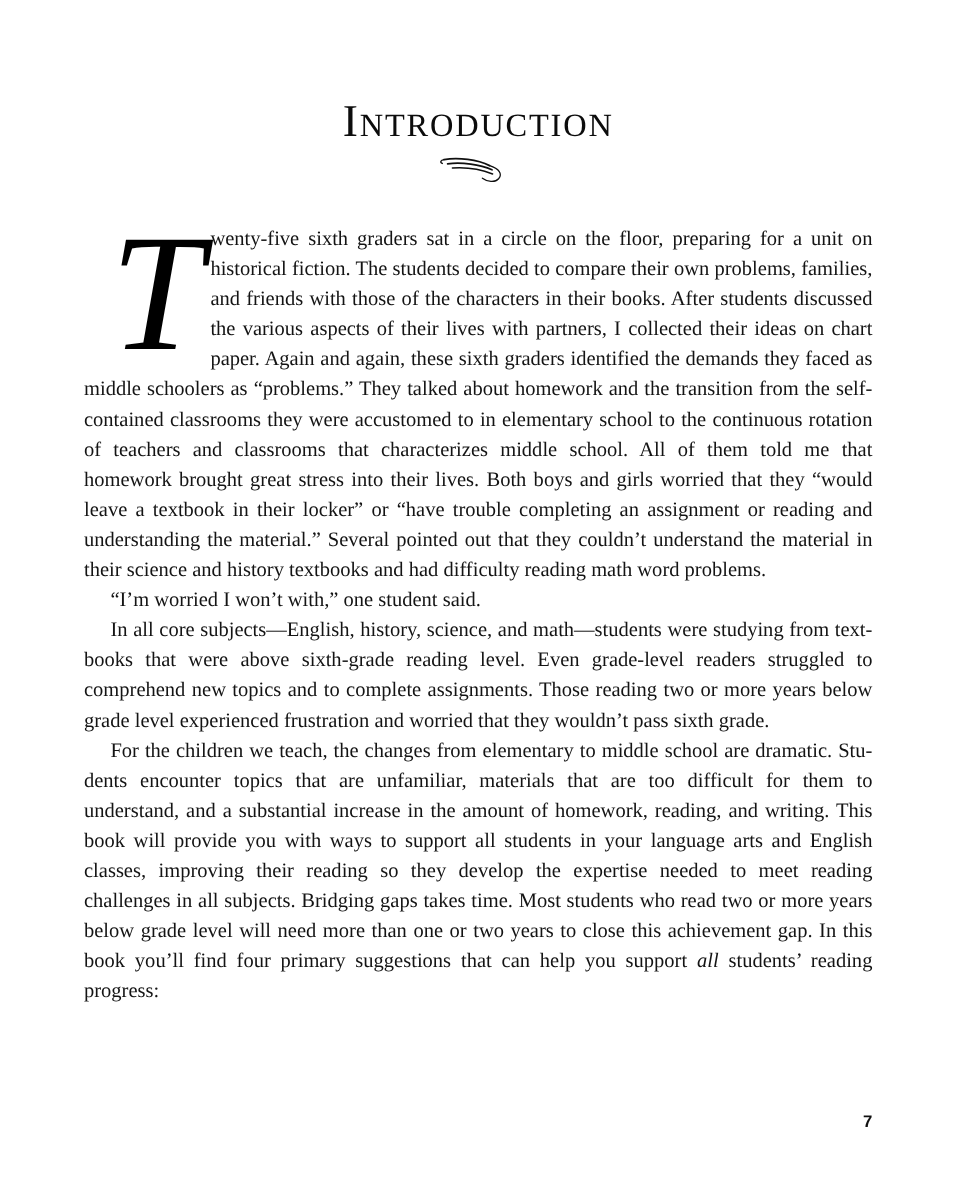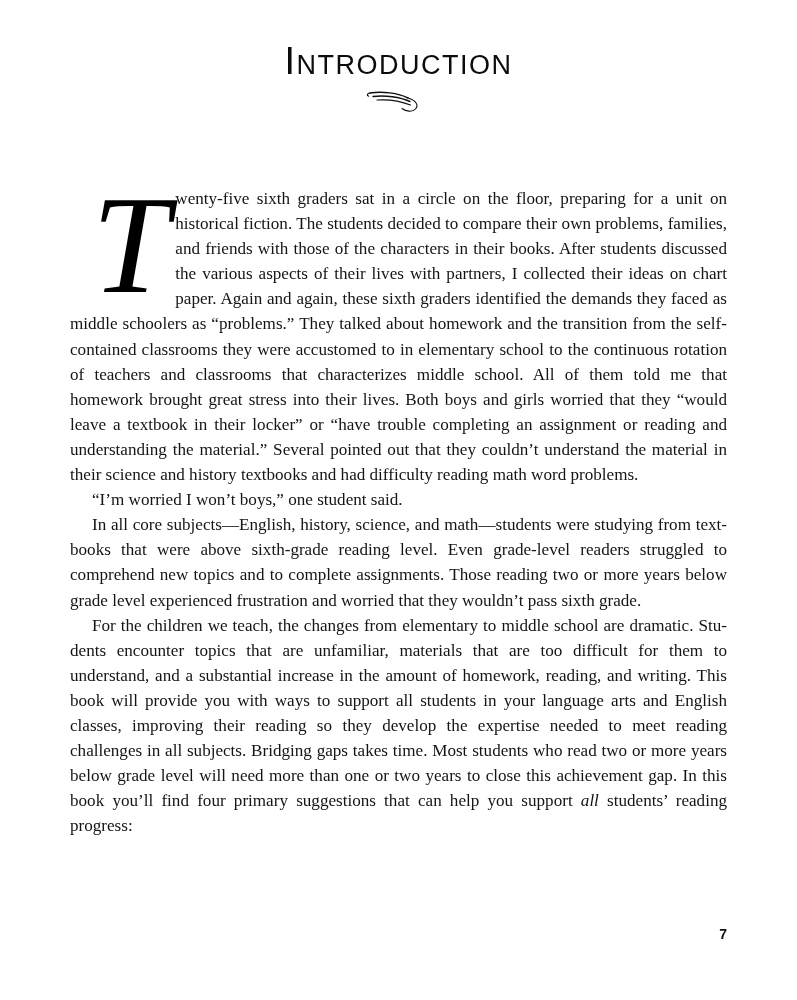--- a/index.html
+++ b/index.html
@@ -21,28 +21,29 @@
   
   .chapter-head {
     position: absolute;
     left: 0;
     right: 0;
     top: 42px;
     text-align: center;
   }
   .chapter-title {
     display: inline-block;
-    font-family: Liberation Sans, sans-serif;
+    font-family: Liberation Serif, serif;
     font-variant: small-caps;
     font-weight: 400;
     font-size: 38px;
     line-height: 1;
     letter-spacing: 1.5px;
     color: #0c0c0c;
     white-space: nowrap;
+    margin-top: 40px;
   }
   .chapter-ornament {
     margin: 6px auto 0 auto;
     width: 70px;
     height: 28px;
     display: block;
   }
 
   
   .body-copy {
@@ -108,21 +109,21 @@
         <path d="M44 12 C 52 14.5, 55 19, 51.5 23 C 48.5 26.4, 42 25.5, 38 22.5" stroke-width="1.1"></path>
         <path d="M6 7 C 3.2 7.4, 2.4 9.2, 4.6 10.2" stroke-width="1.1"></path>
       </g>
     </svg>
   </div>
 
   <div class="body-copy">
 
     <p class="no-indent"><span class="dropcap">T</span><span>wenty-five sixth graders sat in a circle on the floor, preparing for a unit on histori­cal fiction. The students decided to compare their own problems, families, and friends with those of the characters in their books. After students discussed the various aspects of their lives with partners, I collected their ideas on chart paper. Again and again, these sixth graders identified the demands they faced as middle schoolers as “prob­lems.” They talked about homework and the transition from the self-contained classrooms they were accustomed to in elementary school to the continuous rotation of teachers and classrooms that characterizes middle school. All of them told me that homework brought great stress into their lives. Both boys and girls worried that they “would leave a textbook in their locker” or “have trouble completing an assignment or reading and understanding the material.” Several pointed out that they couldn’t understand the material in their science and history textbooks and had difficulty reading math word problems.</span></p>
 
-    <p><span>“I’m worried I won’t boys,” one student said.</span></p>
+    <p><span>“I’m worried I won’t with,” one student said.</span></p>
 
 
     <p><span>In all core subjects—English, history, science, and math—students were studying from text­books that were above sixth-grade reading level. Even grade-level readers struggled to comprehend new topics and to complete assignments. Those reading two or more years below grade level experi­enced frustration and worried that they wouldn’t pass sixth grade.</span></p>
 
     <p><span>For the children we teach, the changes from elementary to middle school are dramatic. Stu­dents encounter topics that are unfamiliar, materials that are too difficult for them to understand, and a substantial increase in the amount of homework, reading, and writing. This book will provide you with ways to support all students in your language arts and English classes, improving their reading so they develop the expertise needed to meet reading challenges in all subjects. Bridging gaps takes time. Most students who read two or more years below grade level will need more than one or two years to close this achievement gap. In this book you’ll find four primary suggestions that can help you support </span><em class="ital">all</em><span> students’ reading progress:</span></p>
 
   </div>
 
   <div class="folio">7</div>
 

